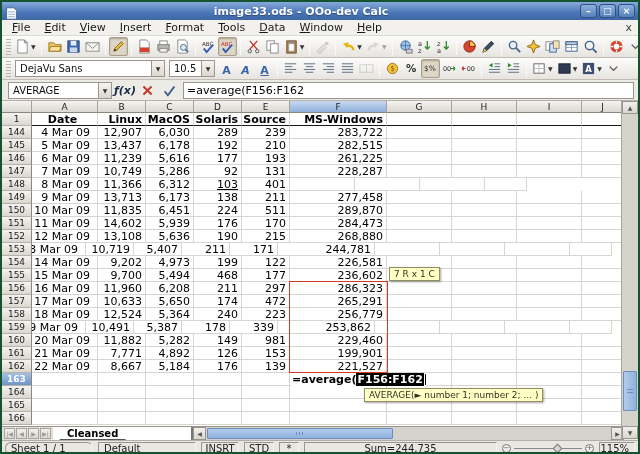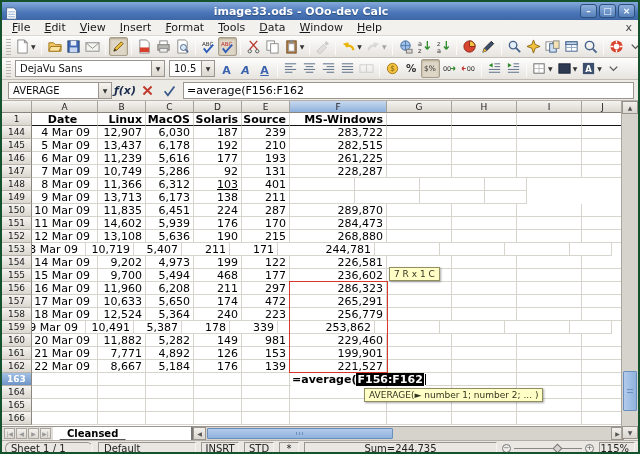--- a/index.html
+++ b/index.html
@@ -588,21 +588,21 @@
           <div class="cell" style="width: 65px;"></div>
           <div class="cell" style="width: 65px;"></div>
           <div class="cell" style="width: 65px;"></div>
           <div class="cell" style="width: 42px;"></div>
         </div>
         <div class="grow">
           <div class="rh">144</div>
           <div class="cell ca" style="width: 66px;">4 Mar 09</div>
           <div class="cell" style="width: 48px;">12,907</div>
           <div class="cell" style="width: 48px;">6,030</div>
-          <div class="cell" style="width: 48px;">187</div>
+          <div class="cell" style="width: 48px;">289</div>
           <div class="cell" style="width: 48px;">239</div>
           <div class="cell" style="width: 97px;">283,722</div>
           <div class="cell" style="width: 65px;"></div>
           <div class="cell" style="width: 65px;"></div>
           <div class="cell" style="width: 65px;"></div>
           <div class="cell" style="width: 42px;"></div>
         </div>
         <div class="grow">
           <div class="rh">145</div>
           <div class="cell ca" style="width: 66px;">5 Mar 09</div>
@@ -654,32 +654,33 @@
           <div class="cell" style="width: 65px;"></div>
           <div class="cell" style="width: 42px;"></div>
         </div>
         <div class="grow">
           <div class="rh">149</div>
           <div class="cell ca" style="width: 66px;">9 Mar 09</div>
           <div class="cell" style="width: 48px;">13,713</div>
           <div class="cell" style="width: 48px;">6,173</div>
           <div class="cell" style="width: 48px;">138</div>
           <div class="cell" style="width: 48px;">211</div>
+          <div class="cell" style="width: 97px;">277,458</div>
           <div class="cell" style="width: 65px;"></div>
           <div class="cell" style="width: 65px;"></div>
           <div class="cell" style="width: 65px;"></div>
           <div class="cell" style="width: 42px;"></div>
         </div>
         <div class="grow">
           <div class="rh">150</div>
           <div class="cell ca" style="width: 66px;">10 Mar 09</div>
           <div class="cell" style="width: 48px;">11,835</div>
           <div class="cell" style="width: 48px;">6,451</div>
           <div class="cell" style="width: 48px;">224</div>
-          <div class="cell" style="width: 48px;">287</div>
+          <div class="cell" style="width: 48px;">511</div>
           <div class="cell" style="width: 97px;">289,870</div>
           <div class="cell" style="width: 65px;"></div>
           <div class="cell" style="width: 65px;"></div>
           <div class="cell" style="width: 65px;"></div>
           <div class="cell" style="width: 42px;"></div>
         </div>
         <div class="grow">
           <div class="rh">151</div>
           <div class="cell ca" style="width: 66px;">11 Mar 09</div>
           <div class="cell" style="width: 48px;">14,602</div>

